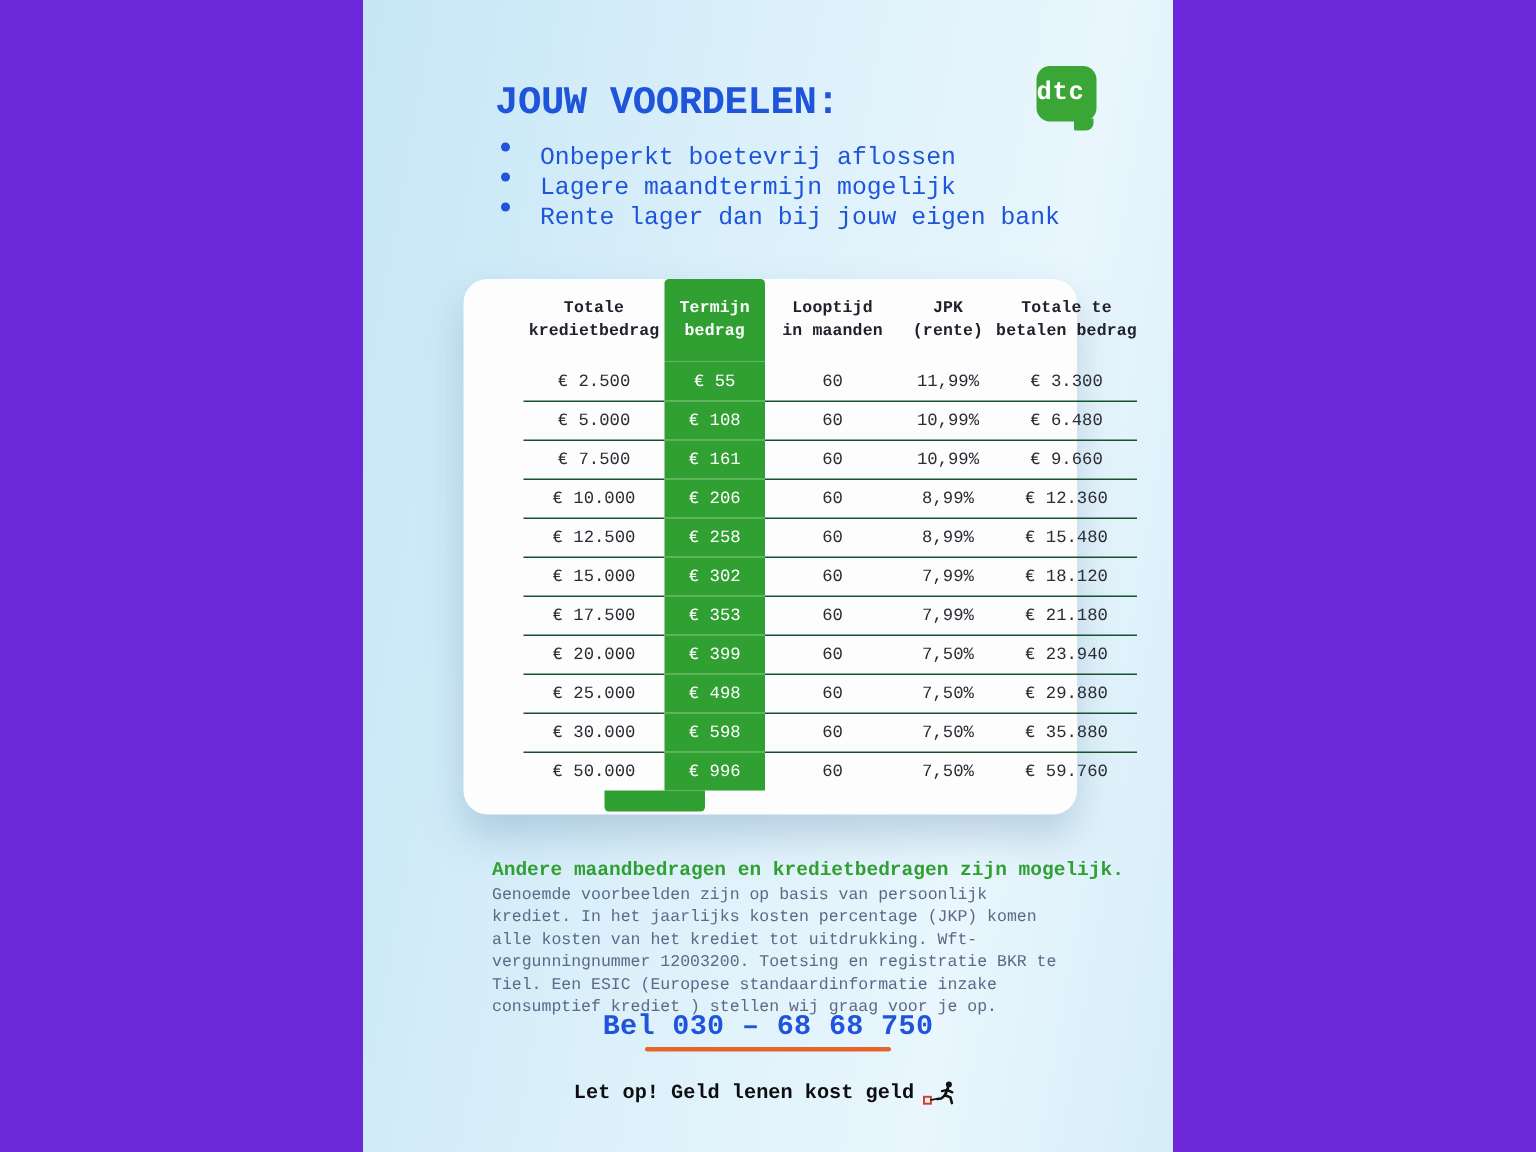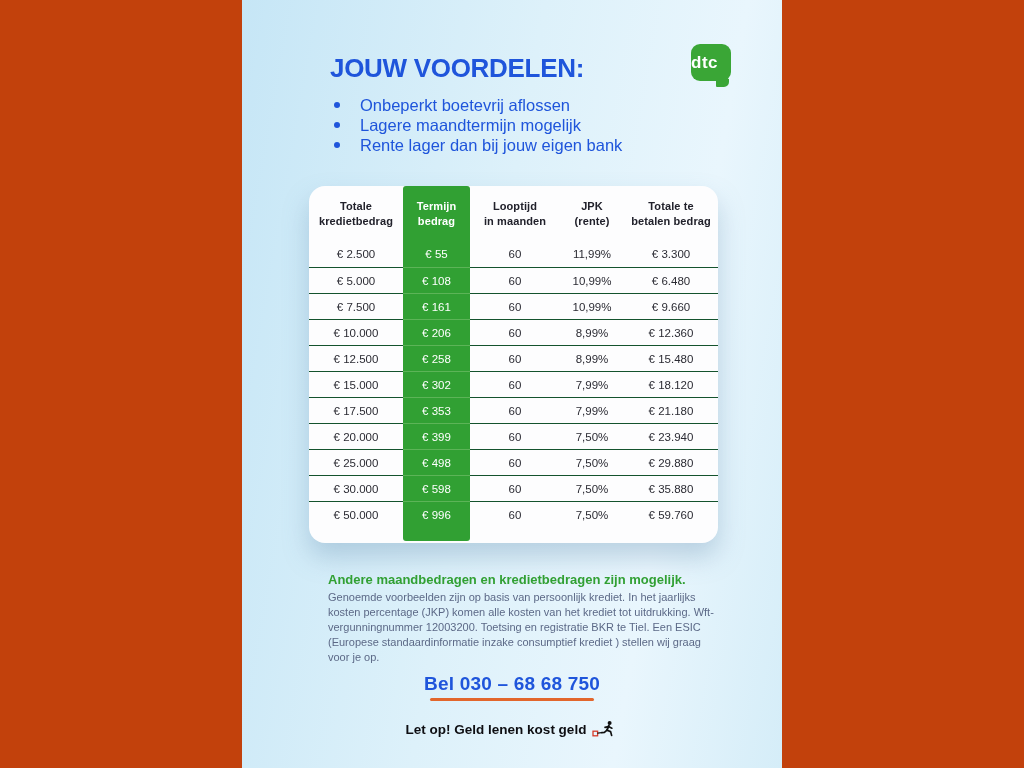--- a/index.html
+++ b/index.html
@@ -1,48 +1,48 @@
 <!DOCTYPE html>
 <html><head>
 <meta charset="utf-8">
 <style>
   * { margin:0; padding:0; box-sizing:border-box; }
   html,body { background:#ffffff; }
   #screen {
     position:relative; width:1024px; height:768px; margin:0 auto;
-    background:#c2410c; overflow:hidden;
-    font-family:Liberation Sans, sans-serif;
+    background:#6d28d9; overflow:hidden;
+    font-family:Liberation Mono, monospace;
   }
   .flyer {
     position:absolute; left:242px; top:0; width:540px; height:768px;
     background:linear-gradient(100deg,#c6e6f6 0%,#ddf1fa 45%,#e9f6fd 75%,#d5edf8 100%);
   }
   .page-title {
     position:absolute; left:88px; top:53px;
     font-size:26px; font-weight:800; letter-spacing:-0.3px; color:#1f55db;
   }
   .bullets { position:absolute; left:92px; top:95px; list-style:none; }
-  .bullets li { display:flex; align-items:center; height:20px; color:#1f55db; font-size:16.5px; font-weight:500; }
+  .bullets li { display:flex; height:20px; color:#1f55db; font-size:16.5px; font-weight:500; }
   .dot { width:6px; height:6px; border-radius:50%; background:#1f55db; margin-right:20px; flex:0 0 auto; }
   .logo {
     position:absolute; left:449px; top:44px; width:40px; height:37px;
     background:#3aa636; border-radius:9px; color:#ffffff;
     display:flex; align-items:center; justify-content:flex-start;
     font-size:17px; font-weight:bold; letter-spacing:0.5px;
   }
   .logo::after {
     content:""; position:absolute; right:2px; bottom:-6px;
     width:13px; height:8px; background:#3aa636; border-radius:0 0 5px 1px;
   }
   .card {
     position:absolute; left:67px; top:186px; width:409px; height:357px;
     background:#fdfdfe; border-radius:16px;
     box-shadow:0 14px 26px rgba(100,140,175,0.35);
   }
-  .thead, .trow { display:grid; grid-template-columns:94px 67px 90px 64px 94px; }
+  .thead, .trow { display:grid; grid-template-columns:94px 67px 90px 64px 94px;padding-left:40px; }
   .thead { height:55px; }
   .hcell {
     display:flex; align-items:center; justify-content:center; text-align:center;
     font-weight:bold; font-size:11px; line-height:15px; color:#21212b;
     white-space:pre-line; letter-spacing:0.1px;
   }
   .hcell.green { background:#31a033; color:#ffffff; border-radius:3px 3px 0 0; }
   .trow { height:26px; }
   .cell { display:flex; align-items:center; justify-content:center; font-size:11.5px; color:#2b2b33; }
   .cell.green { background:#31a033; color:#ffffff; font-weight:500; }

